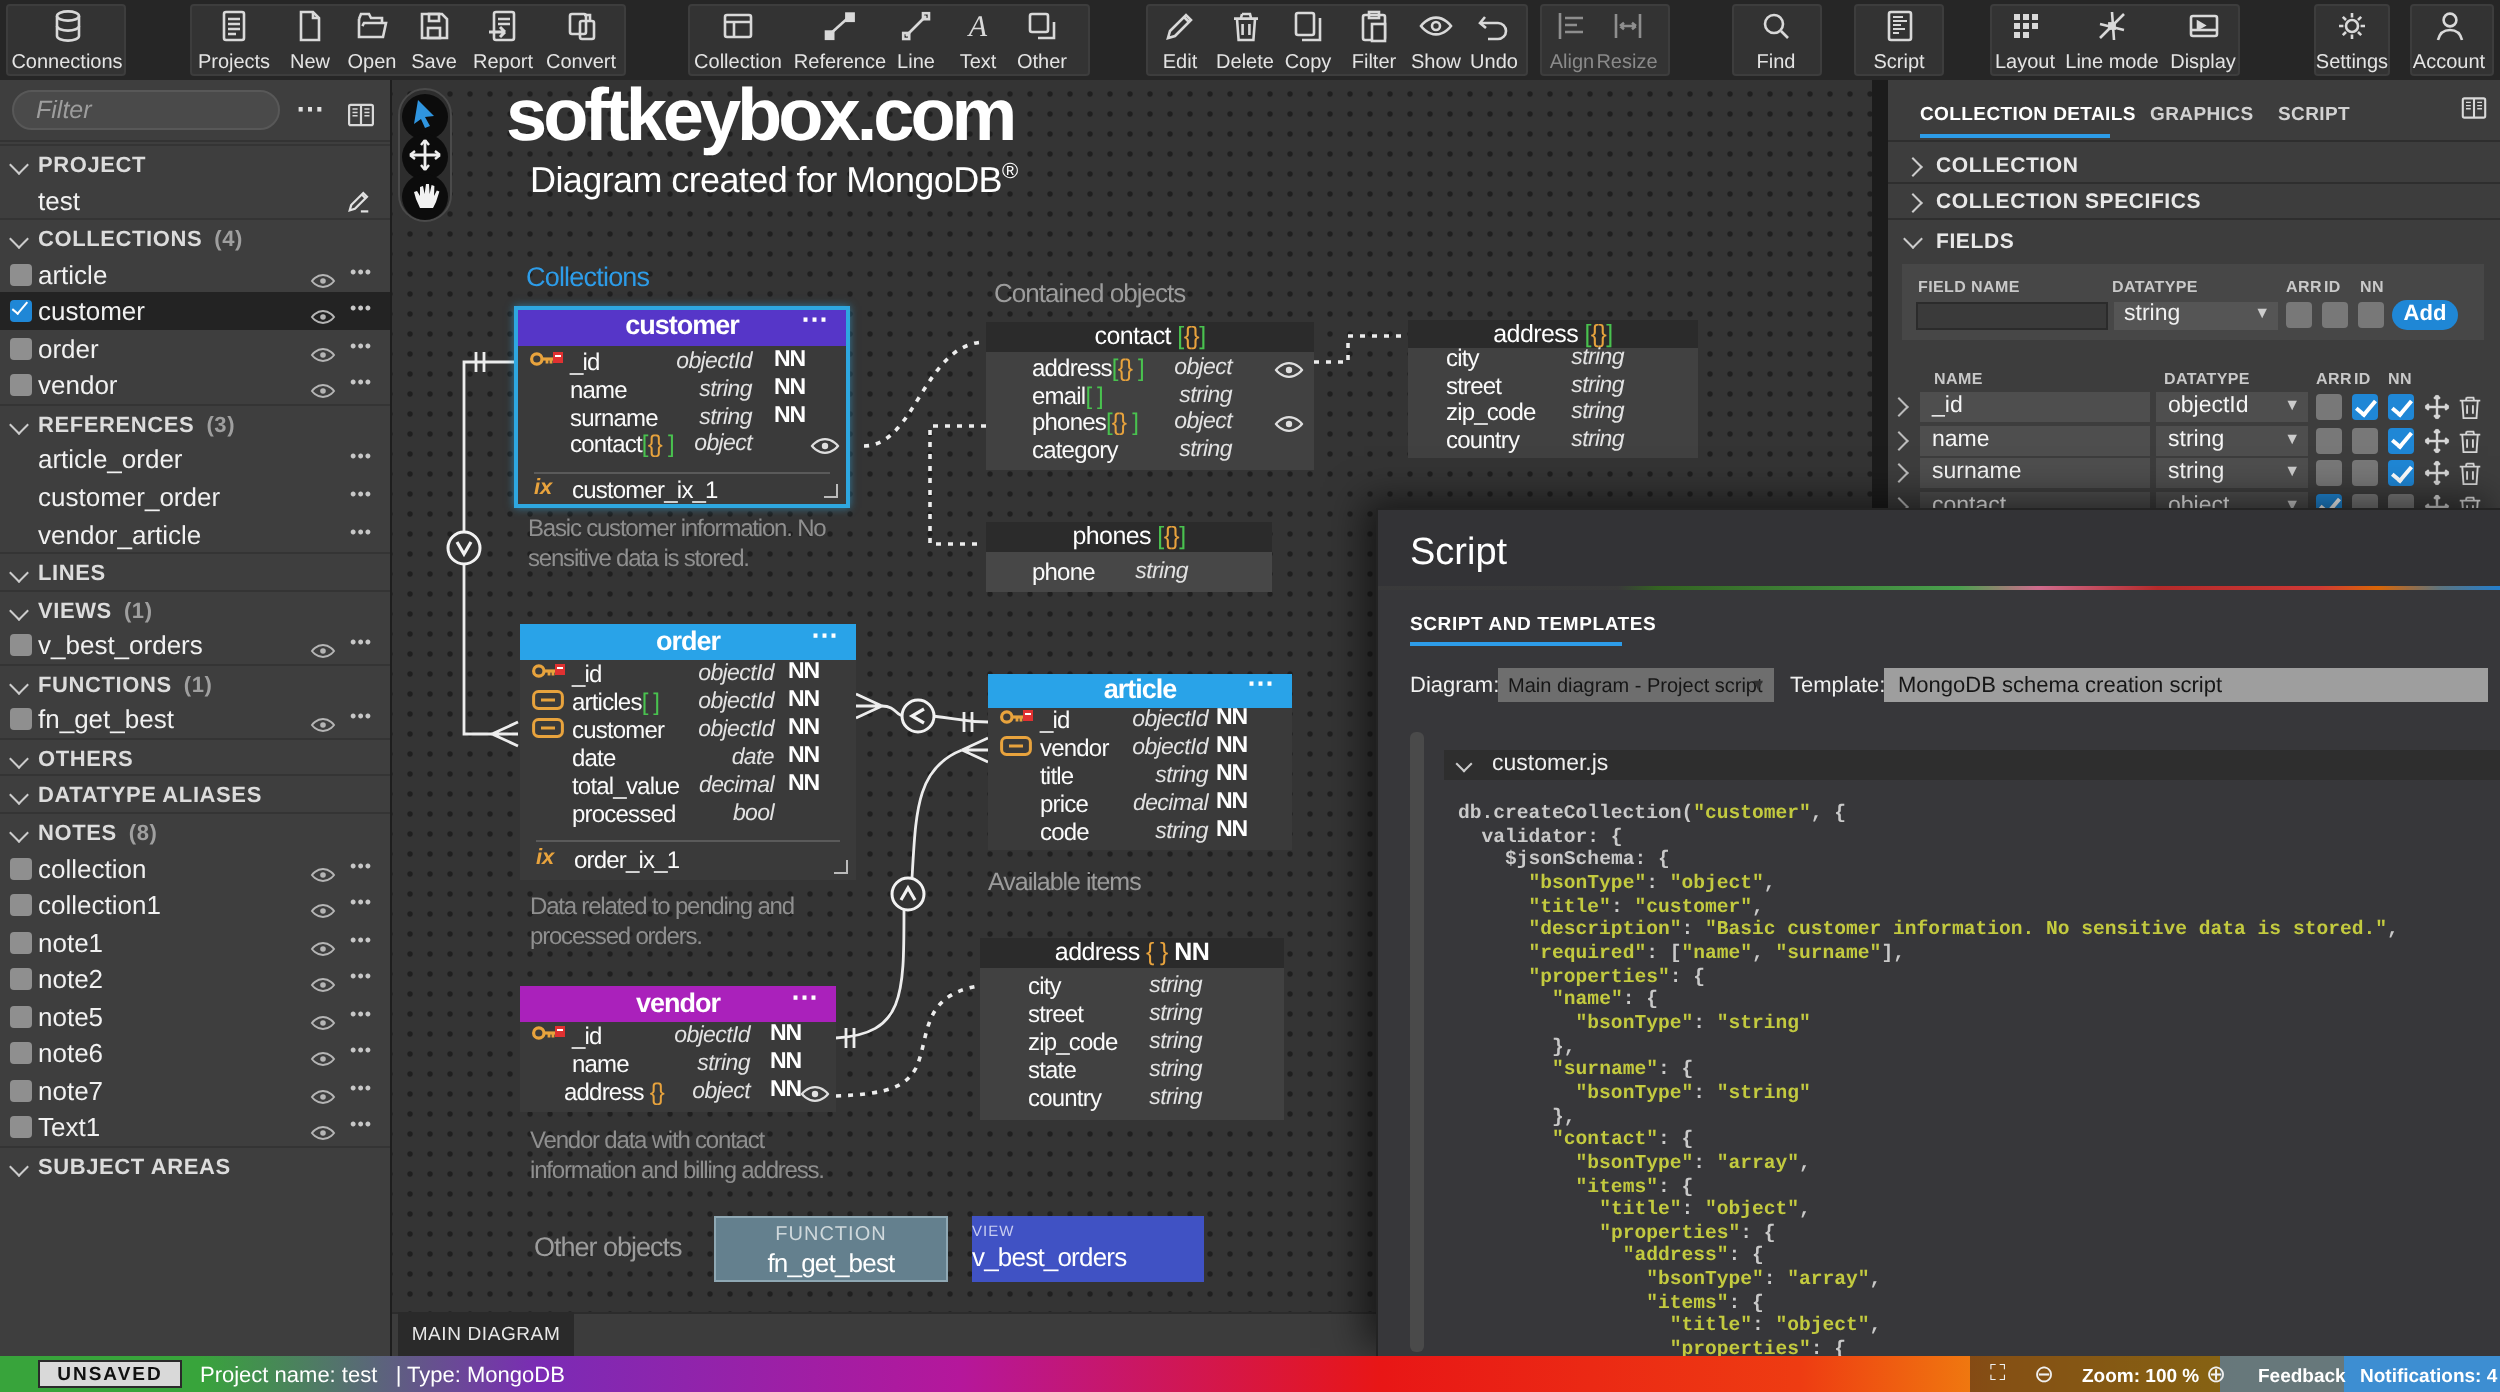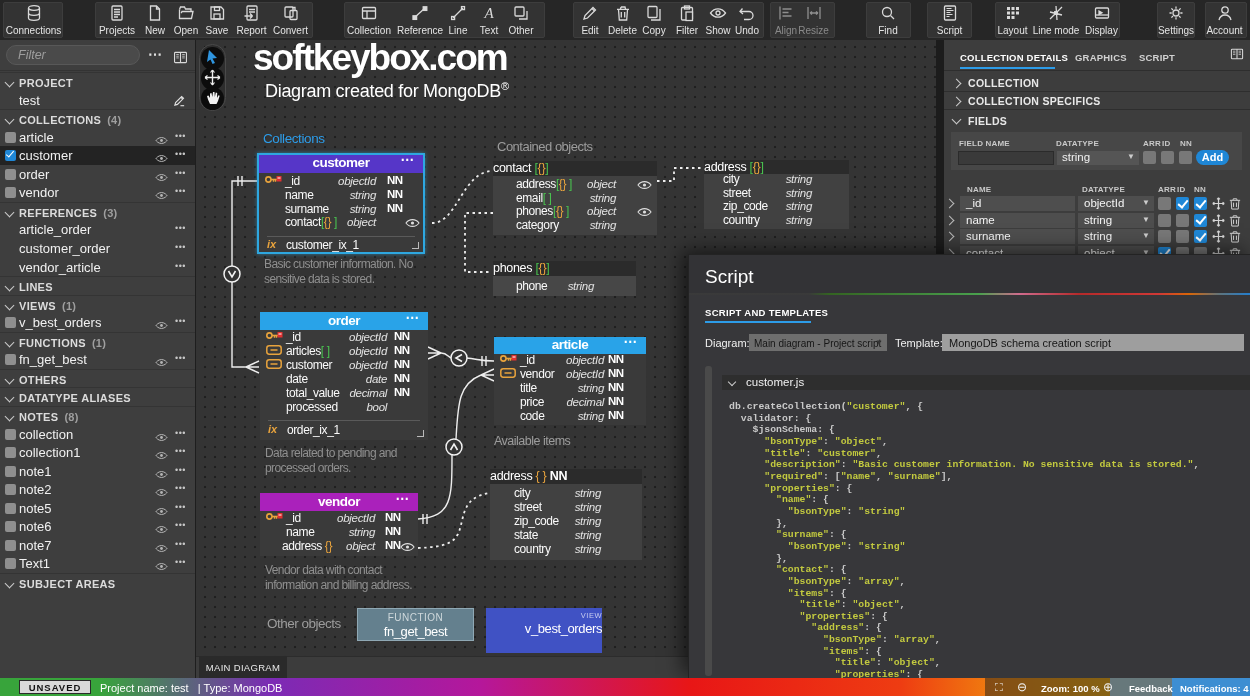--- a/index.html
+++ b/index.html
@@ -18,21 +18,21 @@
 .chk{position:absolute;left:5px;top:4px;width:11px;height:11px;background:#8f8f8f;border-radius:2px}
 .chev{position:absolute;left:6px;top:7px;width:7px;height:7px;border-left:1.6px solid #ccc;border-bottom:1.6px solid #ccc;transform:rotate(-45deg)}
 .itxt{position:absolute;left:19px;top:2px;white-space:nowrap}
 .htxt{position:absolute;left:19px;top:4px;white-space:nowrap}
 .eyeic{position:absolute;right:27px;top:5px}
 .dots3{position:absolute;right:9px;top:3px;color:#c8c8c8;font-size:9px;letter-spacing:.5px}
 .fname{position:absolute;color:#fafafa;font-size:12px;letter-spacing:-0.4px;white-space:nowrap}
 .ftype{position:absolute;color:#e2e2e2;font-size:11.5px;letter-spacing:-0.3px;font-style:italic;text-align:right;white-space:nowrap}
 .fnn{position:absolute;color:#fff;font-weight:bold;font-size:11.5px;letter-spacing:-0.5px}
 .gb{color:#49c24f}.ob{color:#e8a33d}
-.ct-head{position:absolute;left:0;top:0;width:100%;background:#2b2b2b;text-align:left;color:#fff;font-size:12.5px;letter-spacing:-0.3px}
+.ct-head{position:absolute;left:0;top:0;width:100%;background:#2b2b2b;text-align:center;color:#fff;font-size:12.5px;letter-spacing:-0.3px}
 .note{position:absolute;color:#8f8f8f;font-size:12px;letter-spacing:-0.6px;line-height:14.5px;white-space:nowrap}
 .rp-sep{position:absolute;left:944px;width:306px;height:1px;background:#2e2e2e}
 .rp-acc{position:absolute;color:#e8e8e8;font-size:10.5px;font-weight:bold;letter-spacing:.3px}
 .rp-chk{position:absolute;width:13px;height:13px;border-radius:2px;background:#787878}
 .rp-chk.on{background:#1f87d6}
 .rp-chk.on:after{content:"";position:absolute;left:3.5px;top:0.5px;width:4px;height:8px;border-right:2px solid #fff;border-bottom:2px solid #fff;transform:rotate(40deg)}
 .rp-lbl{position:absolute;color:#c9c9c9;font-size:8px;font-weight:bold;letter-spacing:.2px}
 .mono{font-family:"Liberation Mono",monospace}
 .y{color:#c3ca3f}
 .cd{color:#c9c9c9}
@@ -620,21 +620,21 @@
 <div class="ftype" style="right:41px;top:46.0px">string</div>
 <div class="fname" style="left:24px;top:59.0px">state</div>
 <div class="ftype" style="right:41px;top:60.0px">string</div>
 <div class="fname" style="left:24px;top:73.0px">country</div>
 <div class="ftype" style="right:41px;top:74.0px">string</div>
 </div>
 <div class="abs" style="left:161px;top:568px;width:117px;height:33px;background:#64808e;border:1px solid #8fa8b4;text-align:center">
 <div style="color:#cfd8dc;font-size:10px;letter-spacing:.5px;margin-top:3px">FUNCTION</div>
 <div style="color:#fff;font-size:13px;letter-spacing:-0.4px;margin-top:1px">fn_get_best</div>
     </div>
-<div class="abs" style="left:290px;top:568px;width:116px;height:45px;background:#4052c4;text-align:right">
+<div class="abs" style="left:290px;top:568px;width:116px;height:33px;background:#4052c4;text-align:left">
 <div style="color:#c8cdf0;font-size:7.5px;letter-spacing:.5px;margin-top:3px">VIEW</div>
 <div style="color:#fff;font-size:13px;letter-spacing:-0.4px;margin-top:1px">v_best_orders</div>
     </div>
 </div>
 <div class="abs" style="left:936px;top:40px;width:8px;height:638px;background:#1c1c1c"></div>
 <div class="abs" style="left:1243px;top:44px;width:7px;height:210px;background:#333"></div>
 <div class="abs" style="left:944px;top:40px;width:306px;height:638px;background:#3d3d3d"></div>
 <div class="abs" style="left:960px;top:52px;color:#fff;font-size:9.5px;font-weight:bold;letter-spacing:.2px">COLLECTION DETAILS</div>
 <div class="abs" style="left:960px;top:67px;width:95px;height:2px;background:#2d9ce8"></div>
 <div class="abs" style="left:1075px;top:52px;color:#d2d2d2;font-size:9.5px;font-weight:bold;letter-spacing:.2px">GRAPHICS</div>

